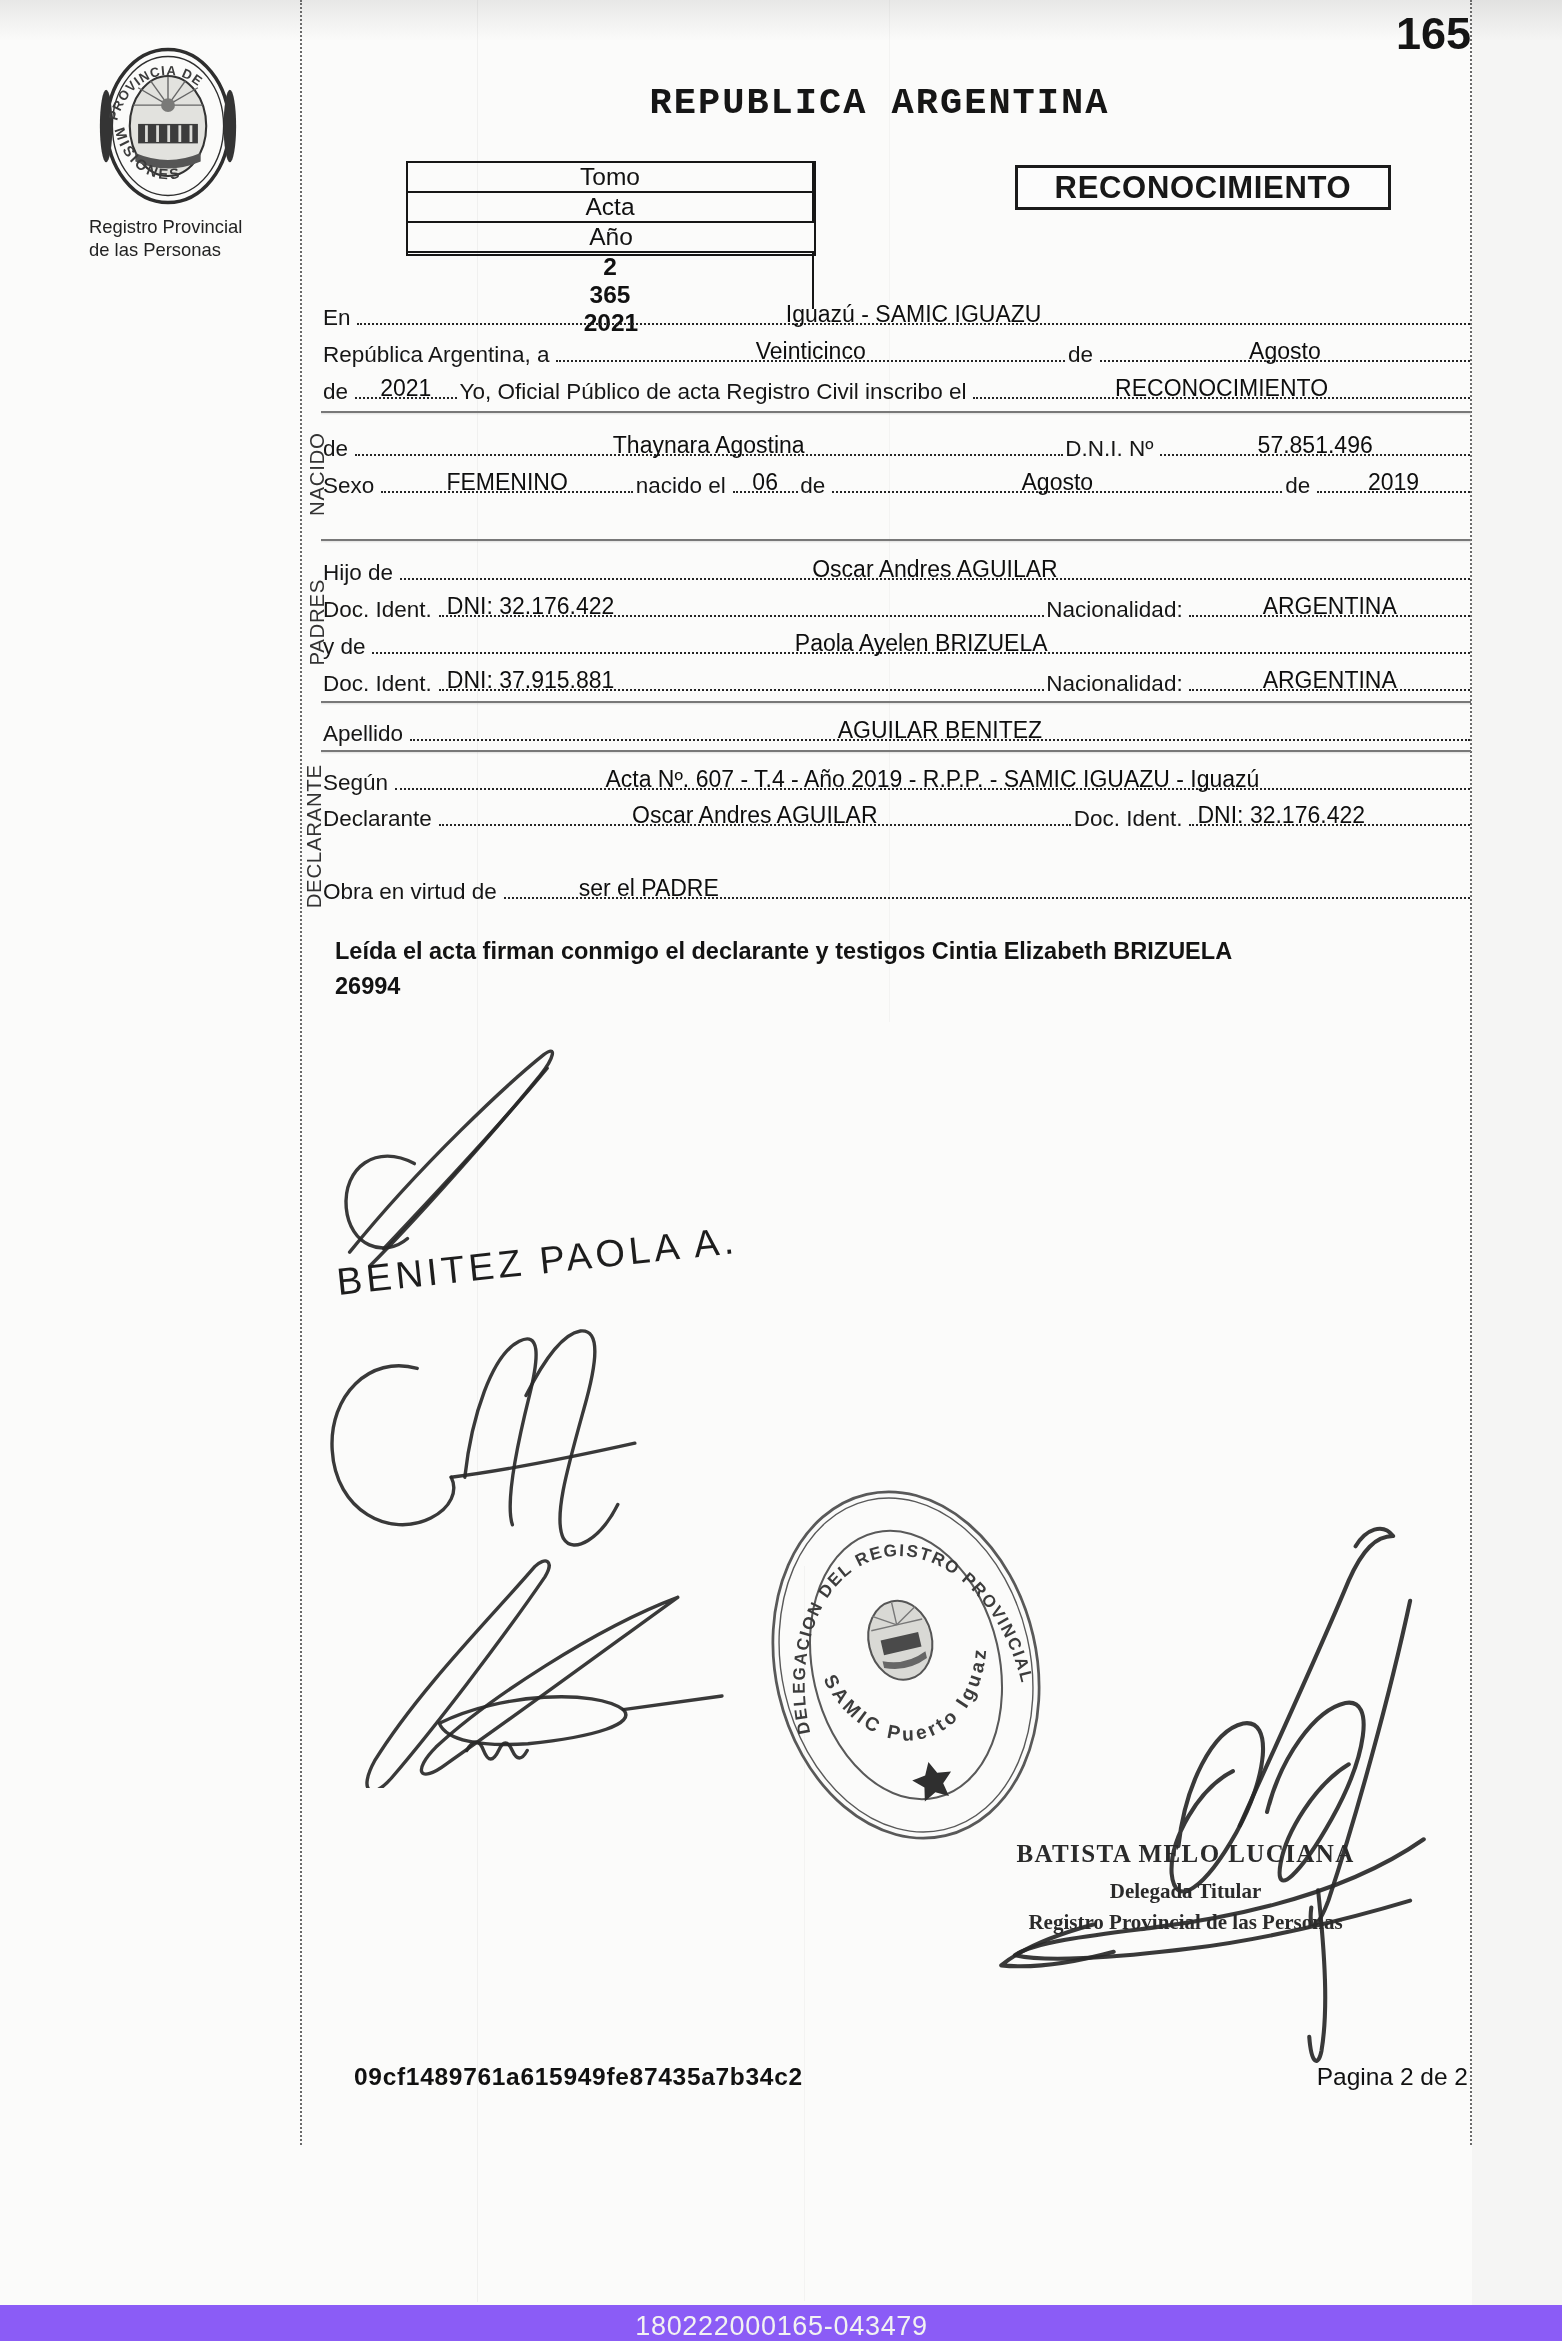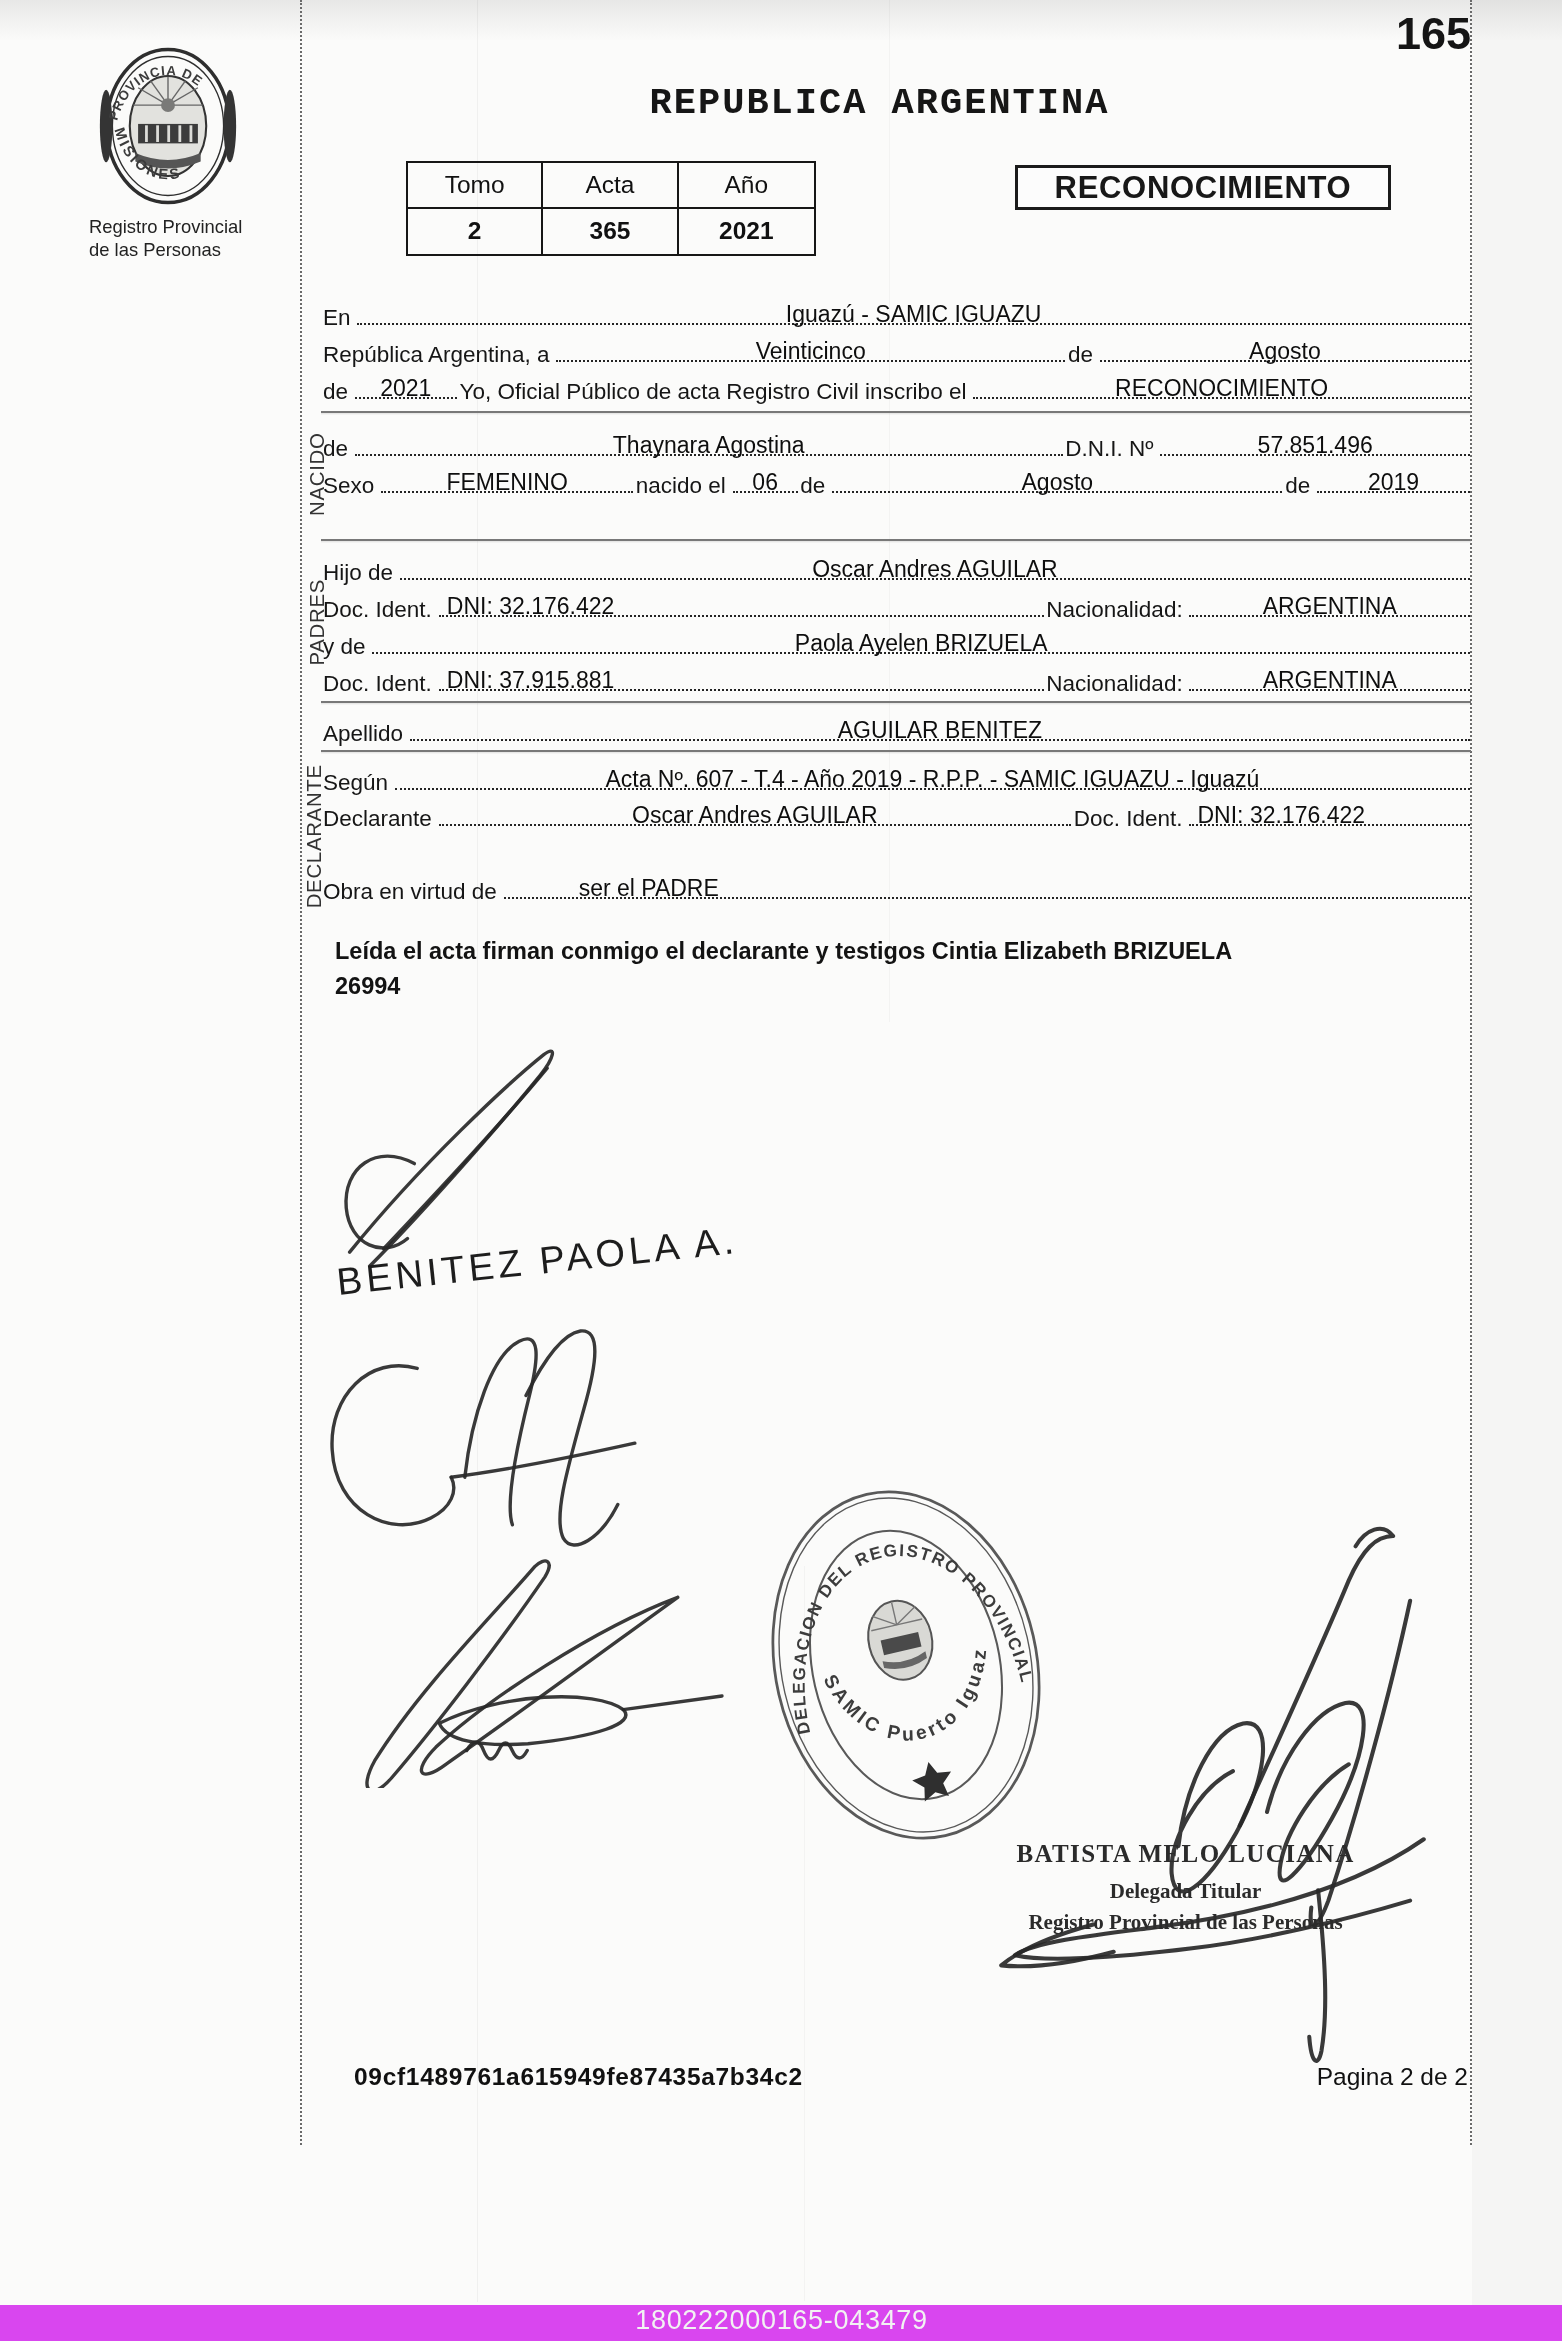--- a/index.html
+++ b/index.html
@@ -19,21 +19,21 @@
     font-size:45px;font-weight:700;color:#151515;}
 
   .org-name{left:89px;top:215px;width:184px;text-align:left;
     font-size:18.4px;line-height:23px;color:#222;}
 
   .doc-title{left:607px;top:82px;width:545px;text-align:center;
     font-family:"Liberation Mono",monospace;font-weight:700;font-size:37px;
     letter-spacing:2px;color:#161616;}
 
   .rec-table{left:406px;top:161px;width:410px;height:95px;border:2.7px solid #161616;
-    display:grid;grid-template-columns:1fr 1fr 1fr;grid-template-rows:1fr 1fr;box-sizing:border-box;text-align:right;}
+    display:grid;grid-template-columns:1fr;grid-template-rows:1fr 1fr;box-sizing:border-box;text-align:right;}
   .rec-table .cell{display:flex;align-items:center;justify-content:center;
     font-size:24.5px;border-right:2px solid #161616;border-bottom:2px solid #161616;color:#111;}
   .rec-table .cell:nth-child(3n){border-right:none;}
   .rec-table .cell:nth-child(n+4){border-bottom:none;font-weight:700;}
 
   .doc-type-box{left:1015px;top:165px;width:376px;height:45px;border:3.4px solid #1b1b1b;
     display:flex;align-items:center;justify-content:center;box-sizing:border-box;
     font-size:31px;font-weight:700;letter-spacing:0.7px;color:#181818;background:rgba(255,255,255,.4);}
 
   .vlabel{width:191px;height:24.5px;text-align:center;transform:rotate(-90deg);
@@ -70,22 +70,22 @@
 
   .official{left:981px;top:1833px;width:409px;text-align:center;
     font-family:"Liberation Serif",serif;color:#2b2b2b;}
   .official .o-name{font-size:25px;font-weight:700;letter-spacing:1.4px;line-height:41px;}
   .official .o-role{font-size:21px;font-weight:700;line-height:34px;}
   .official .o-org{font-size:21px;font-weight:700;line-height:29px;}
 
   .foot-hash{left:354px;top:2063px;font-size:24.5px;font-weight:700;letter-spacing:0.7px;color:#111;}
   .foot-page{left:1287px;top:2063px;width:181px;text-align:right;font-size:24.5px;color:#111;}
 
-  .barcode-bar{left:0;top:2305px;width:1563px;height:37px;background:#d946ef;
-    display:flex;align-items:flex-start;justify-content:center;}
+  .barcode-bar{left:0;top:2305px;width:1563px;height:37px;background:#8b5cf6;
+    display:flex;align-items:flex-end;justify-content:center;}
   .barcode-bar span{color:#f2f2f2;font-size:27px;letter-spacing:0.7px;}
 </style>
 </head>
 <body>
 
 <div class="page">
 
   <div class="abs noise-top"></div>
   <div class="abs right-strip"></div>
   <div class="abs fold1"></div>

